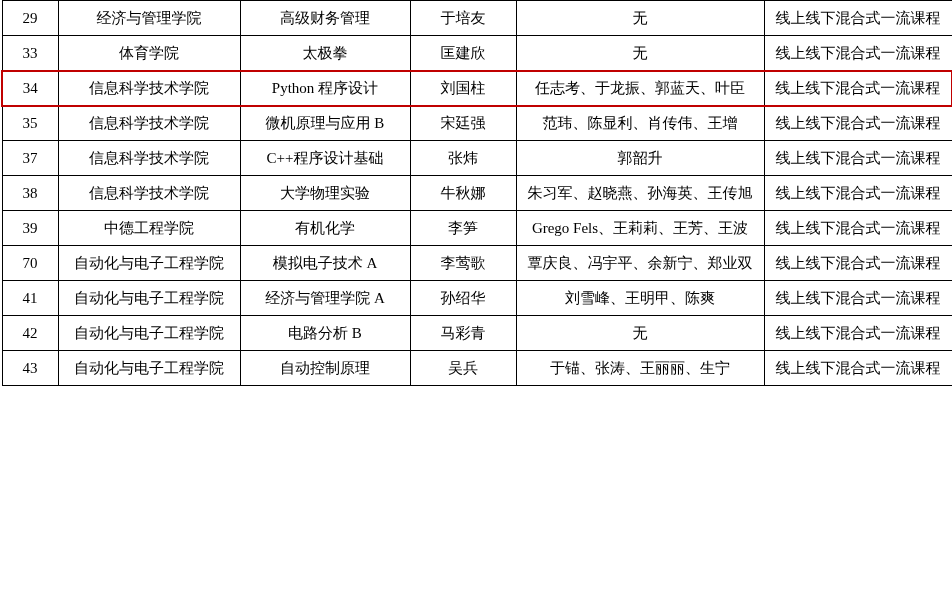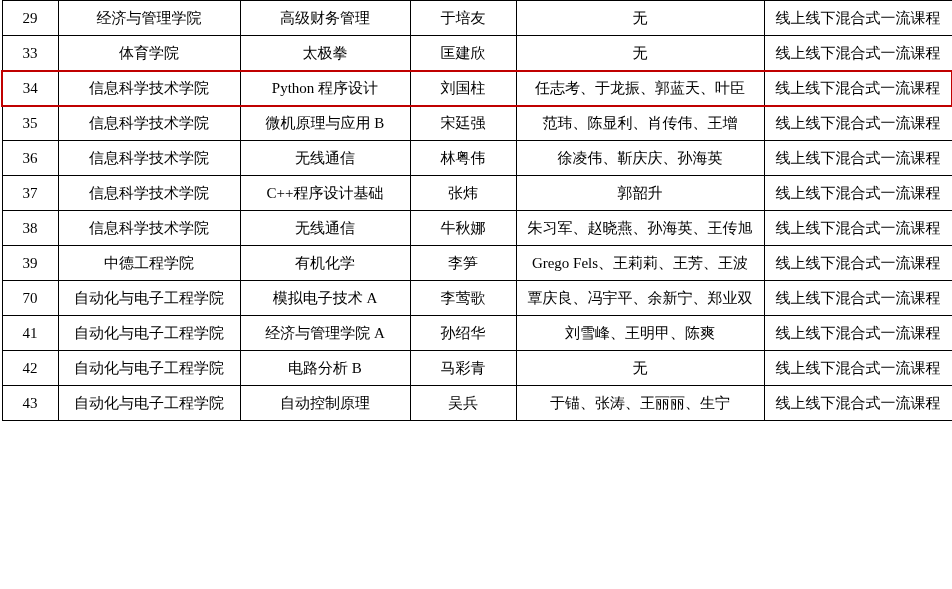--- a/index.html
+++ b/index.html
@@ -99,39 +99,31 @@
         </tr>
         <tr>
           <td>35</td>
           <td>信息科学技术学院</td>
           <td>微机原理与应用 B</td>
           <td>宋廷强</td>
           <td>范玮、陈显利、肖传伟、王增</td>
           <td>线上线下混合式一流课程</td>
         </tr>
         <tr>
-          <td>36</td>
-          <td>信息科学技术学院</td>
-          <td>无线通信</td>
-          <td>林粤伟</td>
-          <td>徐凌伟、靳庆庆、孙海英</td>
-          <td>线上线下混合式一流课程</td>
-        </tr>
-        <tr>
           <td>37</td>
           <td>信息科学技术学院</td>
           <td>C++程序设计基础</td>
           <td>张炜</td>
           <td>郭韶升</td>
           <td>线上线下混合式一流课程</td>
         </tr>
         <tr>
           <td>38</td>
           <td>信息科学技术学院</td>
-          <td>无线通信</td>
+          <td>大学物理实验</td>
           <td>牛秋娜</td>
           <td>朱习军、赵晓燕、孙海英、王传旭</td>
           <td>线上线下混合式一流课程</td>
         </tr>
         <tr>
           <td>39</td>
           <td>中德工程学院</td>
           <td>有机化学</td>
           <td>李笋</td>
           <td>Grego Fels、王莉莉、王芳、王波</td>

